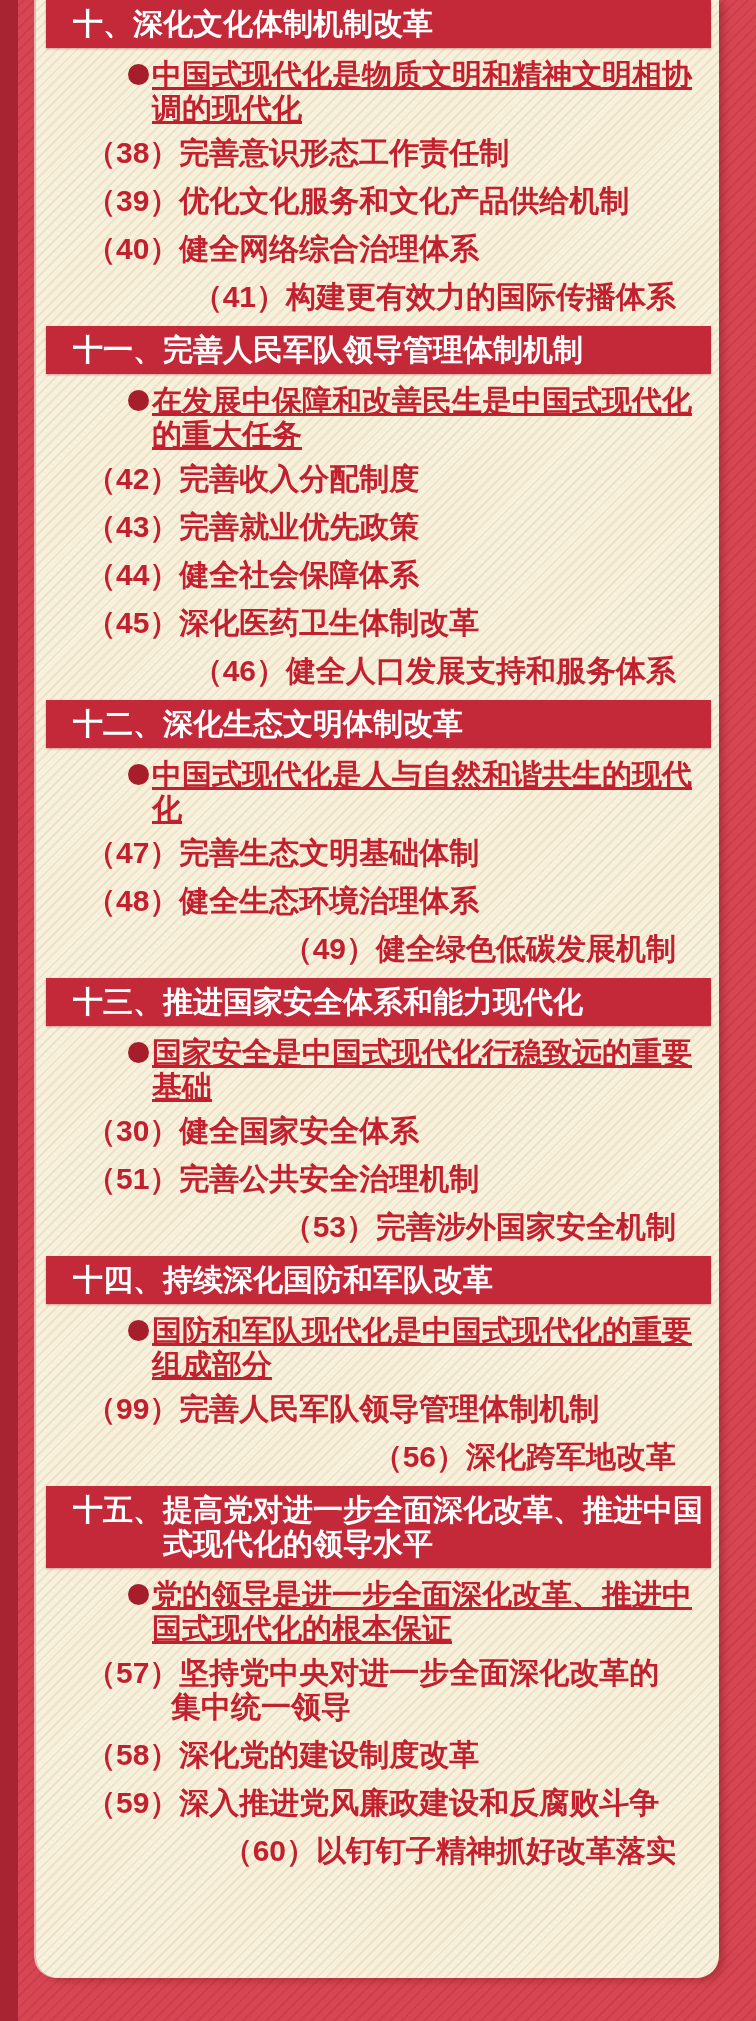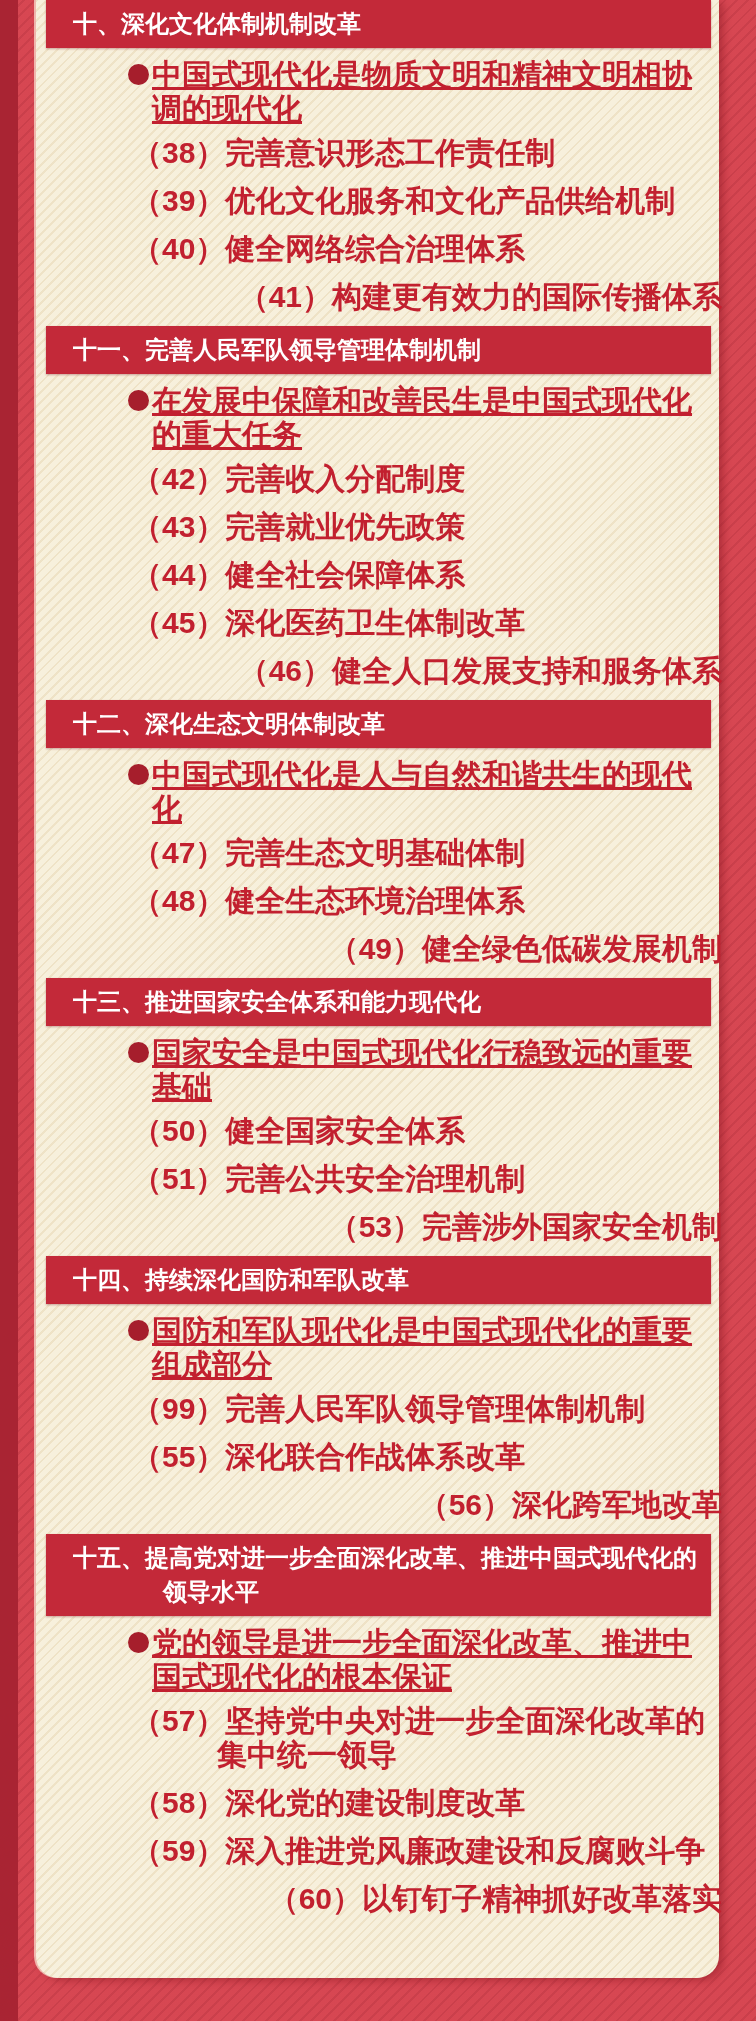--- a/index.html
+++ b/index.html
@@ -26,21 +26,21 @@
     margin:12px 8px 0 10px;
     background:#c32939;
     padding:7px 0;
     box-shadow:0 1px 2px rgba(120,20,30,0.35);
   }
   .sec-first .banner{margin-top:0;}
   .banner-title{
     margin-left:27px;
     width:540px;
     padding-left:90px;text-indent:-90px;
-    font-weight:bold;font-size:24px;line-height:34px;
+    font-weight:bold;font-size:30px;line-height:34px;
     color:#ffffff;
     word-break:break-all;
   }
   .bullet{
     position:relative;
     margin:10px 0 0 92px;
     padding-left:24px;
     width:560px;
   }
   .dot{
@@ -50,21 +50,21 @@
   }
   .bullet-text{
     margin:0;
     font-weight:bold;font-size:30px;line-height:34px;
     color:#c2202f;
     word-break:break-all;
     text-decoration:underline;
   }
   .items{
     list-style:none;
-    margin:10px 0 0 96px;padding:0;
+    margin:10px 0 0 50px;padding:0;
     width:590px;
   }
   .item{
     font-weight:bold;font-size:30px;line-height:34px;
     color:#c2202f;
     margin:0 0 14px 0;
     width:505px;
     padding-left:85px;text-indent:-85px;
     word-break:break-all;
   }
@@ -127,37 +127,36 @@
 
   <section class="sec">
     <div class="banner">
       <div class="banner-title">十三、推进国家安全体系和能力现代化</div>
     </div>
     <div class="bullet">
       <span class="dot"></span>
       <p class="bullet-text">国家安全是中国式现代化行稳致远的重要基础</p>
     </div>
     <ul class="items">
-      <li class="item">（50）健全国家安全体系</li>
+      <li class="item">（30）健全国家安全体系</li>
       <li class="item">（51）完善公共安全治理机制</li>
       <li class="item">（53）完善涉外国家安全机制</li>
     </ul>
   </section>
 
   <section class="sec">
     <div class="banner">
       <div class="banner-title">十四、持续深化国防和军队改革</div>
     </div>
     <div class="bullet">
       <span class="dot"></span>
       <p class="bullet-text">国防和军队现代化是中国式现代化的重要组成部分</p>
     </div>
     <ul class="items">
       <li class="item">（99）完善人民军队领导管理体制机制</li>
-      <li class="item">（55）深化联合作战体系改革</li>
       <li class="item">（56）深化跨军地改革</li>
     </ul>
   </section>
 
   <section class="sec">
     <div class="banner">
       <div class="banner-title">十五、提高党对进一步全面深化改革、推进中国式现代化的领导水平</div>
     </div>
     <div class="bullet">
       <span class="dot"></span>

